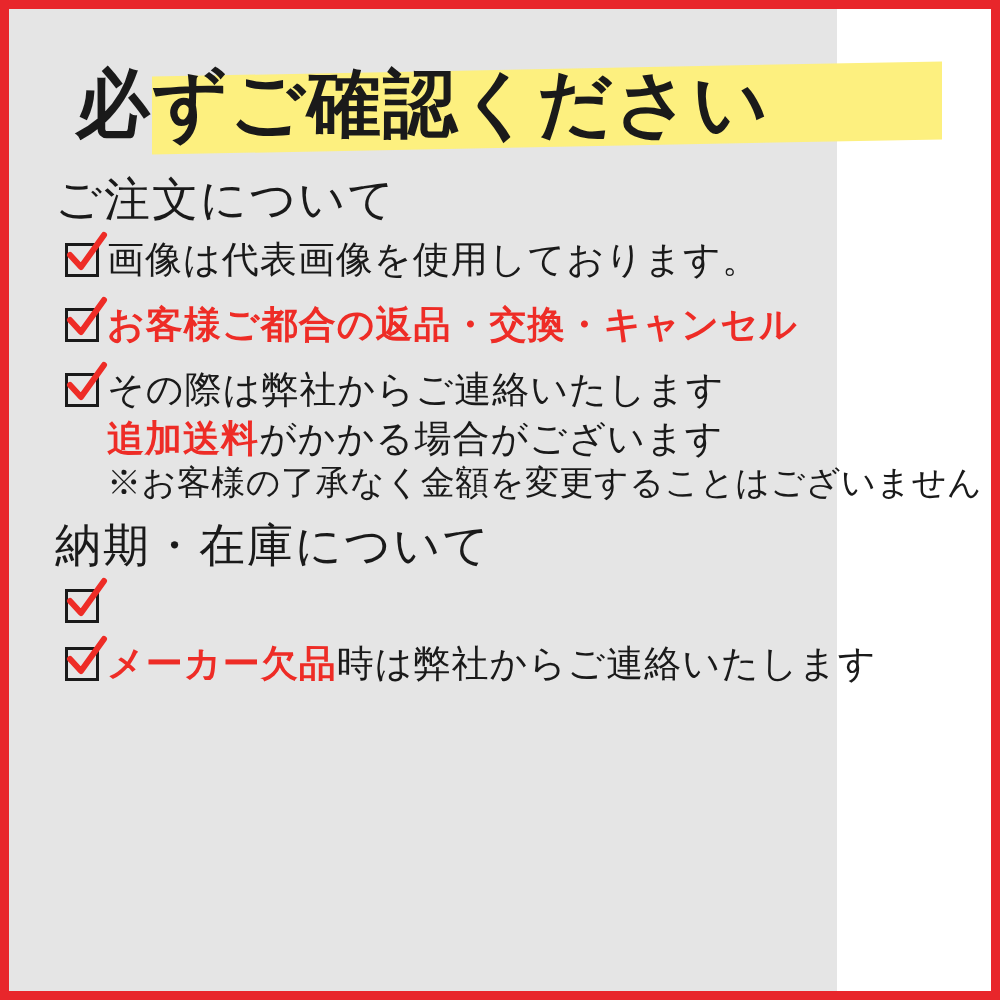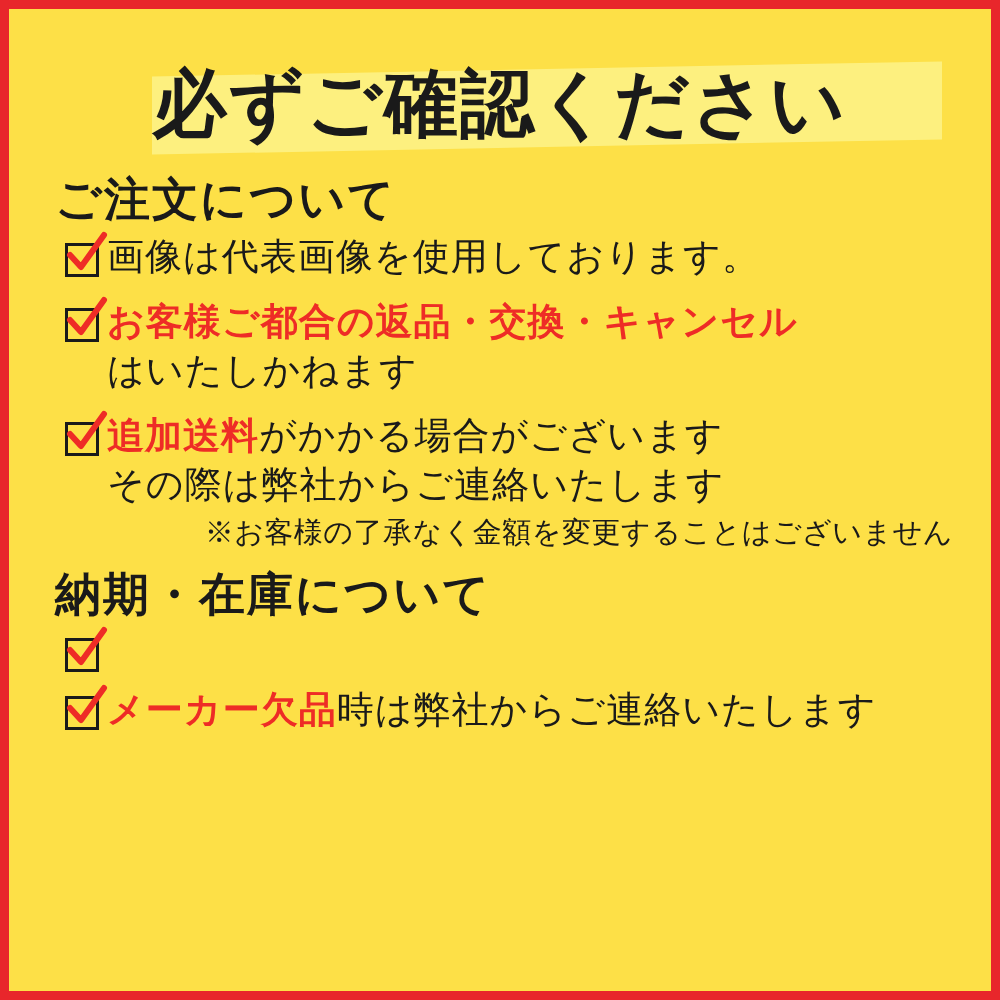--- a/index.html
+++ b/index.html
@@ -21,22 +21,22 @@
     background: #e8262b;
   }
   .frame-top    { left: 0;  top: 0;    width: 1000px; height: 9px; }
   .frame-bottom { left: 0;  bottom: 0; width: 1000px; height: 9px; }
   .frame-left   { left: 0;  top: 0;    width: 9px;  height: 1000px; }
   .frame-right  { right: 0; top: 0;    width: 9px;  height: 1000px; }
 
   .sheet {
     position: absolute;
     left: 9px; top: 9px;
-    width: 982px; height: 982px;
-    background: #fde047;
+    width: 828px; height: 982px;
+    background: #e5e5e5;
     box-sizing: border-box;
     padding: 28px 38px 0 38px;
   }
 
   
   .title-wrap {
     position: relative;
     height: 112px;
     margin: 12px 0 10px 0;
   }
@@ -59,21 +59,21 @@
     font-weight: bold;
     color: #1a1a1a;
     letter-spacing: 2px;
     white-space: nowrap;
   }
 
   
   .section-heading {
     font-size: 46px;
     line-height: 58px;
-    font-weight: bold;
+    font-weight: normal;
     color: #1a1a1a;
     letter-spacing: 2px;
     margin: 10px 0 6px 8px;
   }
   .section-heading.second { }
 
   
   .item {
     display: flex;
     align-items: flex-start;
@@ -102,28 +102,27 @@
 
   .item-lines {
     flex: 1 1 auto;
   }
   .line {
     font-size: 37px;
     line-height: 49px;
     color: #1a1a1a;
     letter-spacing: 1px;
     white-space: nowrap;
-    font-family: Liberation Mono, monospace;
   }
   .line .red {
     color: #ee2c26;
     font-weight: bold;
   }
   .note {
-    font-size: 29px;
+    font-size: 34px;
     line-height: 36px;
     color: #1a1a1a;
     letter-spacing: 0.5px;
     margin: 2px 0 0 0;
     white-space: nowrap;
     text-align: right;
   }
 </style>
 </head>
 <body>
@@ -153,32 +152,31 @@
         </div>
       </div>
       <div class="item">
         <div class="checkbox">
           <svg viewBox="0 0 46 46" xmlns="http://www.w3.org/2000/svg">
             <path d="M7 22 L18 34 L41 2" fill="none" stroke="#ee2c26" stroke-width="6" stroke-linecap="round" stroke-linejoin="round"></path>
           </svg>
         </div>
         <div class="item-lines">
           <div class="line"><span class="red">お客様ご都合の返品・交換・キャンセル</span></div>
-          <div class="line"><span>はいたしかねます</span></div>
-        </div>
-      </div>
-      <div class="item">
-        <div class="checkbox">
-          <svg viewBox="0 0 46 46" xmlns="http://www.w3.org/2000/svg">
-            <path d="M7 22 L18 34 L41 2" fill="none" stroke="#ee2c26" stroke-width="6" stroke-linecap="round" stroke-linejoin="round"></path>
-          </svg>
-        </div>
-        <div class="item-lines">
+        </div>
+      </div>
+      <div class="item">
+        <div class="checkbox">
+          <svg viewBox="0 0 46 46" xmlns="http://www.w3.org/2000/svg">
+            <path d="M7 22 L18 34 L41 2" fill="none" stroke="#ee2c26" stroke-width="6" stroke-linecap="round" stroke-linejoin="round"></path>
+          </svg>
+        </div>
+        <div class="item-lines">
+          <div class="line"><span>その際は弊社からご連絡いたします</span></div>
           <div class="line"><span class="red">追加送料</span><span>がかかる場合がございます</span></div>
-          <div class="line"><span>その際は弊社からご連絡いたします</span></div>
           <div class="note">※お客様の了承なく金額を変更することはございません</div>
         </div>
       </div>
       <div class="section-heading second">納期・在庫について</div>
       <div class="item">
         <div class="checkbox">
           <svg viewBox="0 0 46 46" xmlns="http://www.w3.org/2000/svg">
             <path d="M7 22 L18 34 L41 2" fill="none" stroke="#ee2c26" stroke-width="6" stroke-linecap="round" stroke-linejoin="round"></path>
           </svg>
         </div>

